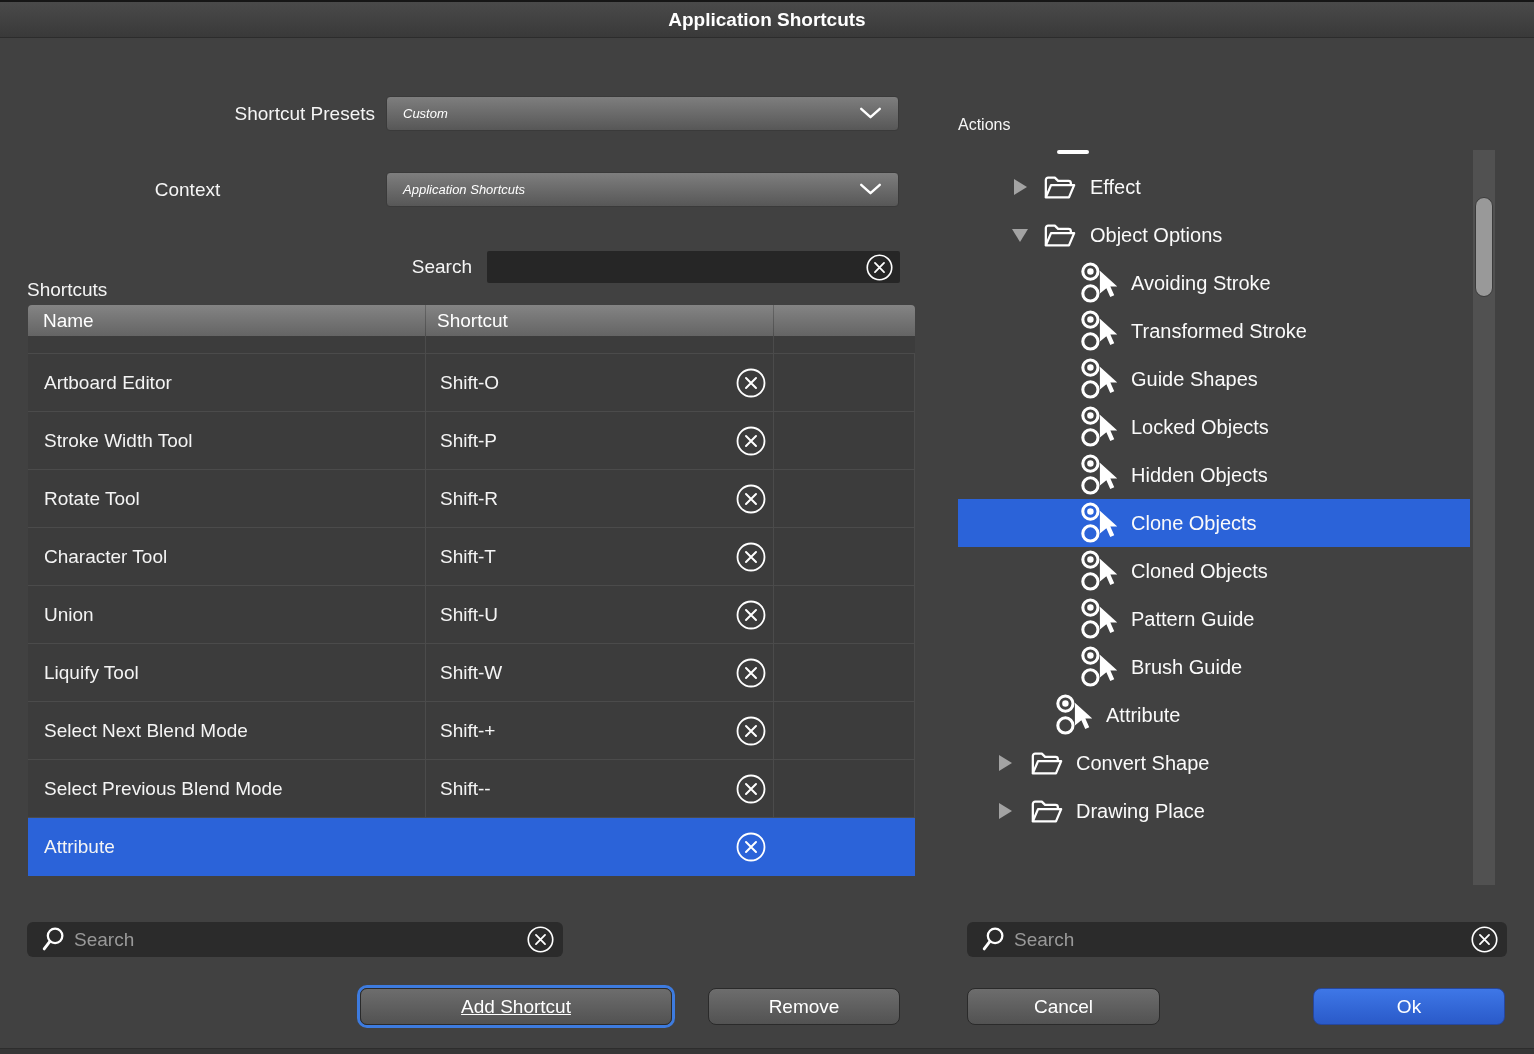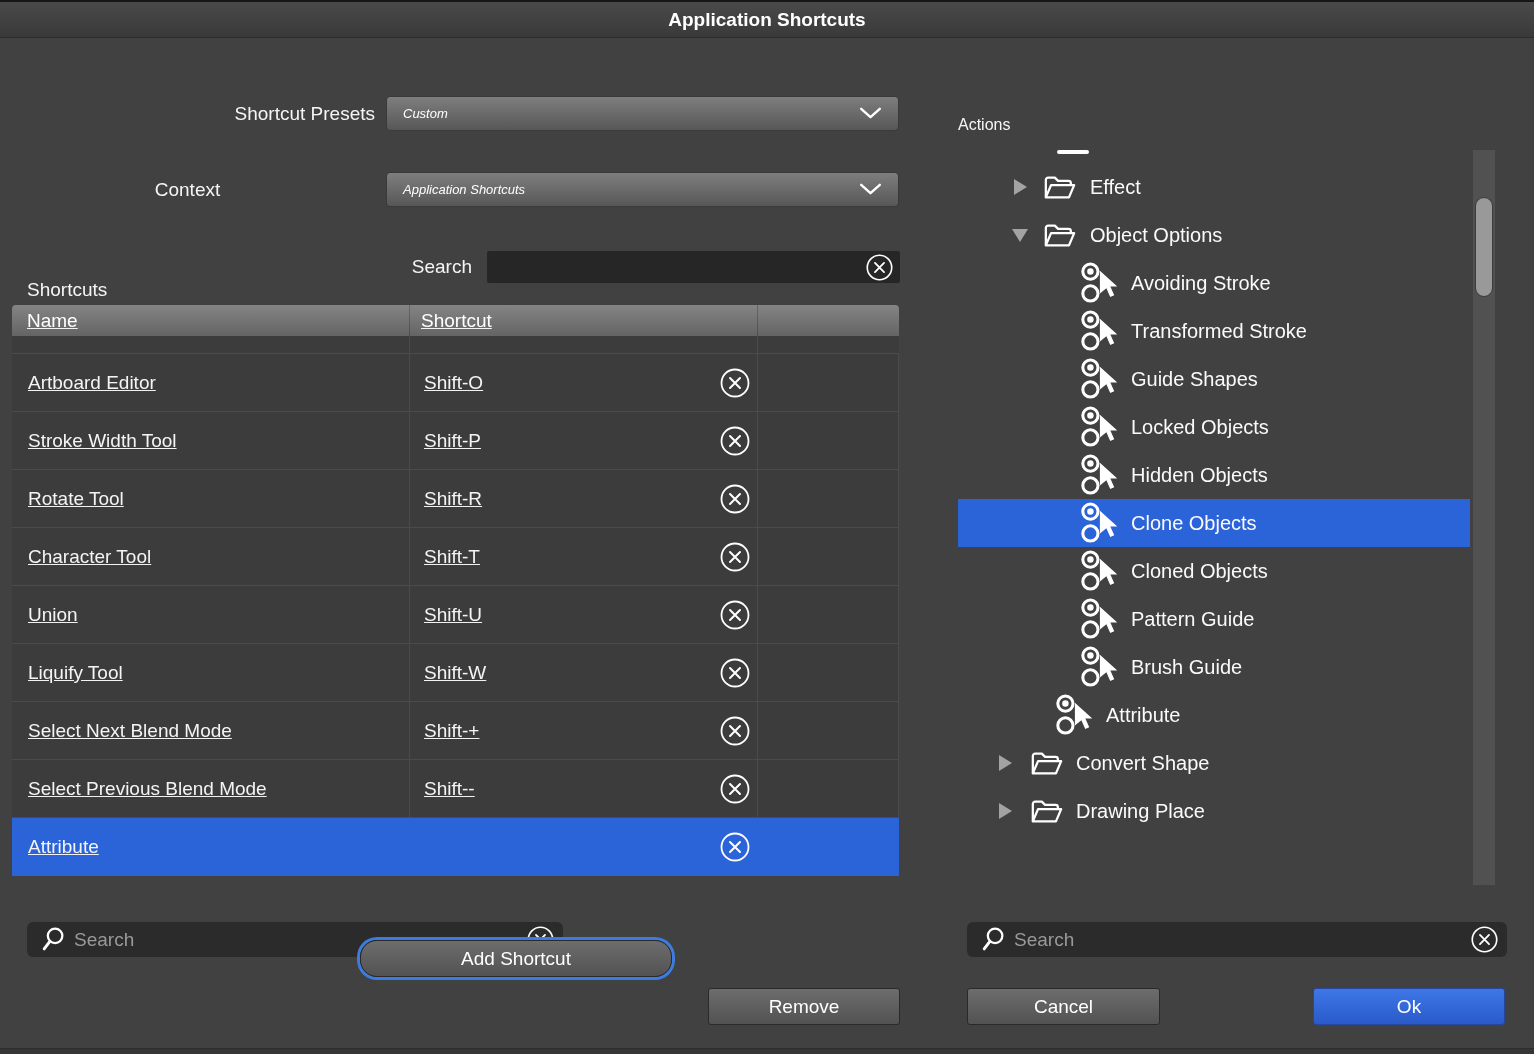--- a/index.html
+++ b/index.html
@@ -33,41 +33,41 @@
   .searchfield{position:absolute;display:flex;align-items:center;}
   .sf-top{left:487px;top:251px;width:413px;height:32px;background:#262626;border-radius:2px;padding:0 6px 0 10px;}
   .sf-bl{left:27px;top:922px;width:536px;height:35px;background:#2b2b2b;border-radius:6px;padding:0 8px 0 12px;}
   .sf-br{left:967px;top:922px;width:540px;height:35px;background:#2b2b2b;border-radius:6px;padding:0 8px 0 12px;}
   .searchfield input{flex:1;min-width:0;background:transparent;border:none;outline:none;color:#fff;font-size:19px;}
   .searchfield input::placeholder{color:#999;opacity:1;}
   .searchfield .mag{margin-right:6px;flex:none;}
   .searchfield .xc{flex:none;cursor:pointer;}
 
   
-  .table{position:absolute;left:12px;top:305px;width:887px;text-decoration:underline;}
+  .table{position:absolute;left:28px;top:305px;width:887px;}
   .t-header{display:grid;grid-template-columns:398px 348px 141px;height:31px;
     background:linear-gradient(#848484,#646464);border-radius:4px 4px 0 0;}
   .th{display:flex;align-items:center;font-size:19px;color:#fff;padding-left:15px;border-right:1px solid rgba(0,0,0,0.22);}
   .th:nth-child(2){padding-left:11px;}
   .th:last-child{border-right:none;}
   .t-row{position:relative;display:grid;grid-template-columns:398px 348px 141px;height:58px;
     background:#3c3c3c;border-bottom:1px solid #4b4b4b;}
   .t-row.spacer{height:18px;}
   .t-cell{display:flex;align-items:center;font-size:19px;color:#f4f4f4;border-right:1px solid #4b4b4b;}
   .t-cell:last-child{border-right:none;}
   .t-cell.name{padding-left:16px;}
   .t-cell.short{padding-left:14px;}
   .t-row .xc{position:absolute;left:707px;top:13px;cursor:pointer;}
   .t-row.selected{background:#2b63d9;border-bottom:none;}
   .t-row.selected .t-cell{border-right:none;}
 
   
-  .btn{position:absolute;height:37px;border-radius:3px;border:1px solid #2a2a2a;
+  .btn{position:absolute;height:37px;border-radius:8px;border:1px solid #2a2a2a;
     background:linear-gradient(#6d6d6d,#525252);color:#fff;font-size:19px;font-weight:500;cursor:pointer;}
-  .btn-add{left:360px;top:940px;width:312px;box-shadow:0 0 0 3px #3d7bdf;border-radius:17px;}
+  .btn-add{left:360px;top:988px;width:312px;box-shadow:0 0 0 3px #3d7bdf;border-radius:7px;text-decoration:underline;}
   .btn-remove{left:708px;top:988px;width:192px;}
   .btn-cancel{left:967px;top:988px;width:193px;text-align:center;}
   .btn-ok{left:1313px;top:988px;width:192px;background:linear-gradient(#3e77e7,#2a5ac9);border-color:#26479d;}
 
   
   .tree{position:absolute;left:958px;top:163px;width:537px;}
   .partial-bar{position:absolute;left:99px;top:-13px;width:32px;height:4px;background:#fff;border-radius:2px;}
   .tree-row{position:relative;display:flex;align-items:center;height:48px;width:512px;}
   .tree-row.selected{background:#2b63d9;}
   .t-label{font-size:20px;color:#fafafa;white-space:nowrap;}

